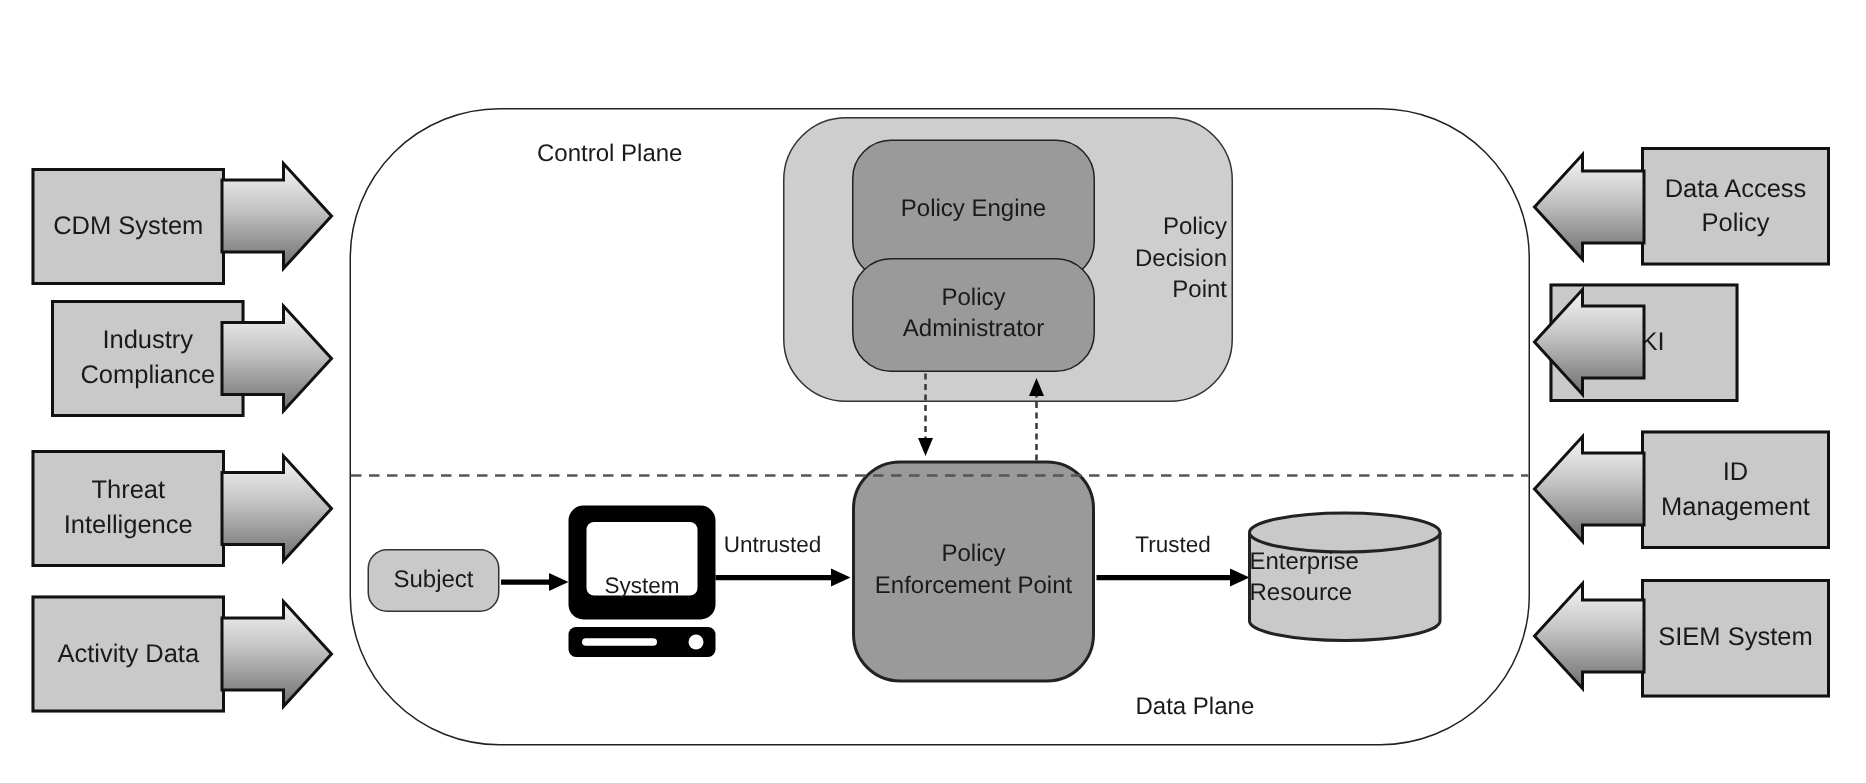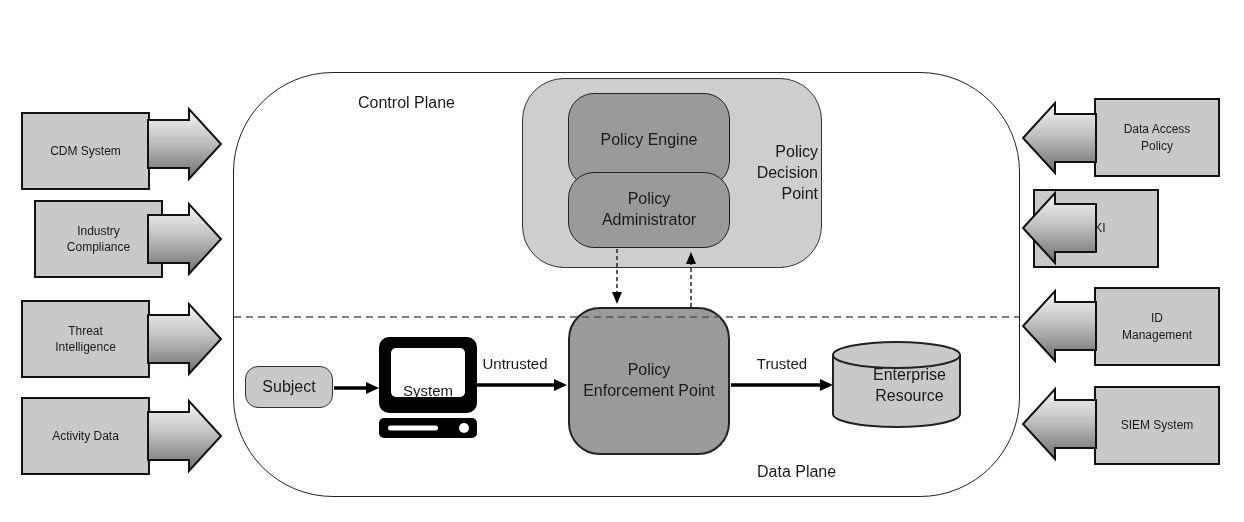--- a/index.html
+++ b/index.html
@@ -6,21 +6,21 @@
   .stage{
     position:relative;width:1244px;height:522px;background:#fff;overflow:hidden;
     font-family:"Liberation Sans",sans-serif;color:#1a1a1a;
   }
   .label{white-space:pre-line;}
   
   .io-box{
     position:absolute;width:129px;height:78px;background:#c9c9c9;
     border:2.5px solid #111;box-sizing:border-box;
     display:flex;align-items:center;justify-content:center;text-align:center;
-    font-size:12px;line-height:1.35;z-index:1;
+    font-size:17px;line-height:1.35;z-index:1;
   }
   .io-box.right{width:126px;height:79px;}
   
   .zt-container{
     position:absolute;left:233px;top:72px;width:787px;height:425px;
     background:#fff;border:1.6px solid #222;border-radius:100px;box-sizing:border-box;z-index:0;
   }
   
   .pdp{
     position:absolute;left:522px;top:78px;width:300px;height:190px;
@@ -43,21 +43,21 @@
     position:absolute;left:245px;top:366px;width:88px;height:42px;
     background:#c9c9c9;border:1.8px solid #333;border-radius:13px;box-sizing:border-box;
     display:flex;align-items:center;justify-content:center;font-size:16px;z-index:1;
   }
   .flow-label{position:absolute;width:90px;text-align:center;font-size:15px;z-index:3;}
   .system-label{
     position:absolute;left:391px;top:348px;width:74px;height:49px;
     display:flex;align-items:center;justify-content:center;font-size:15px;z-index:3;margin-top:18px;
   }
   .resource-label{
-    position:absolute;left:833px;top:365px;width:153px;text-align:center;
+    position:absolute;left:833px;top:365px;width:153px;text-align:left;
     font-size:16px;line-height:1.3;z-index:3;
   }
   .overlay{position:absolute;left:0;top:0;z-index:2;pointer-events:none;}
 </style>
 </head>
 <body>
 
 <div class="stage">
 
   <div class="zt-container"></div>

